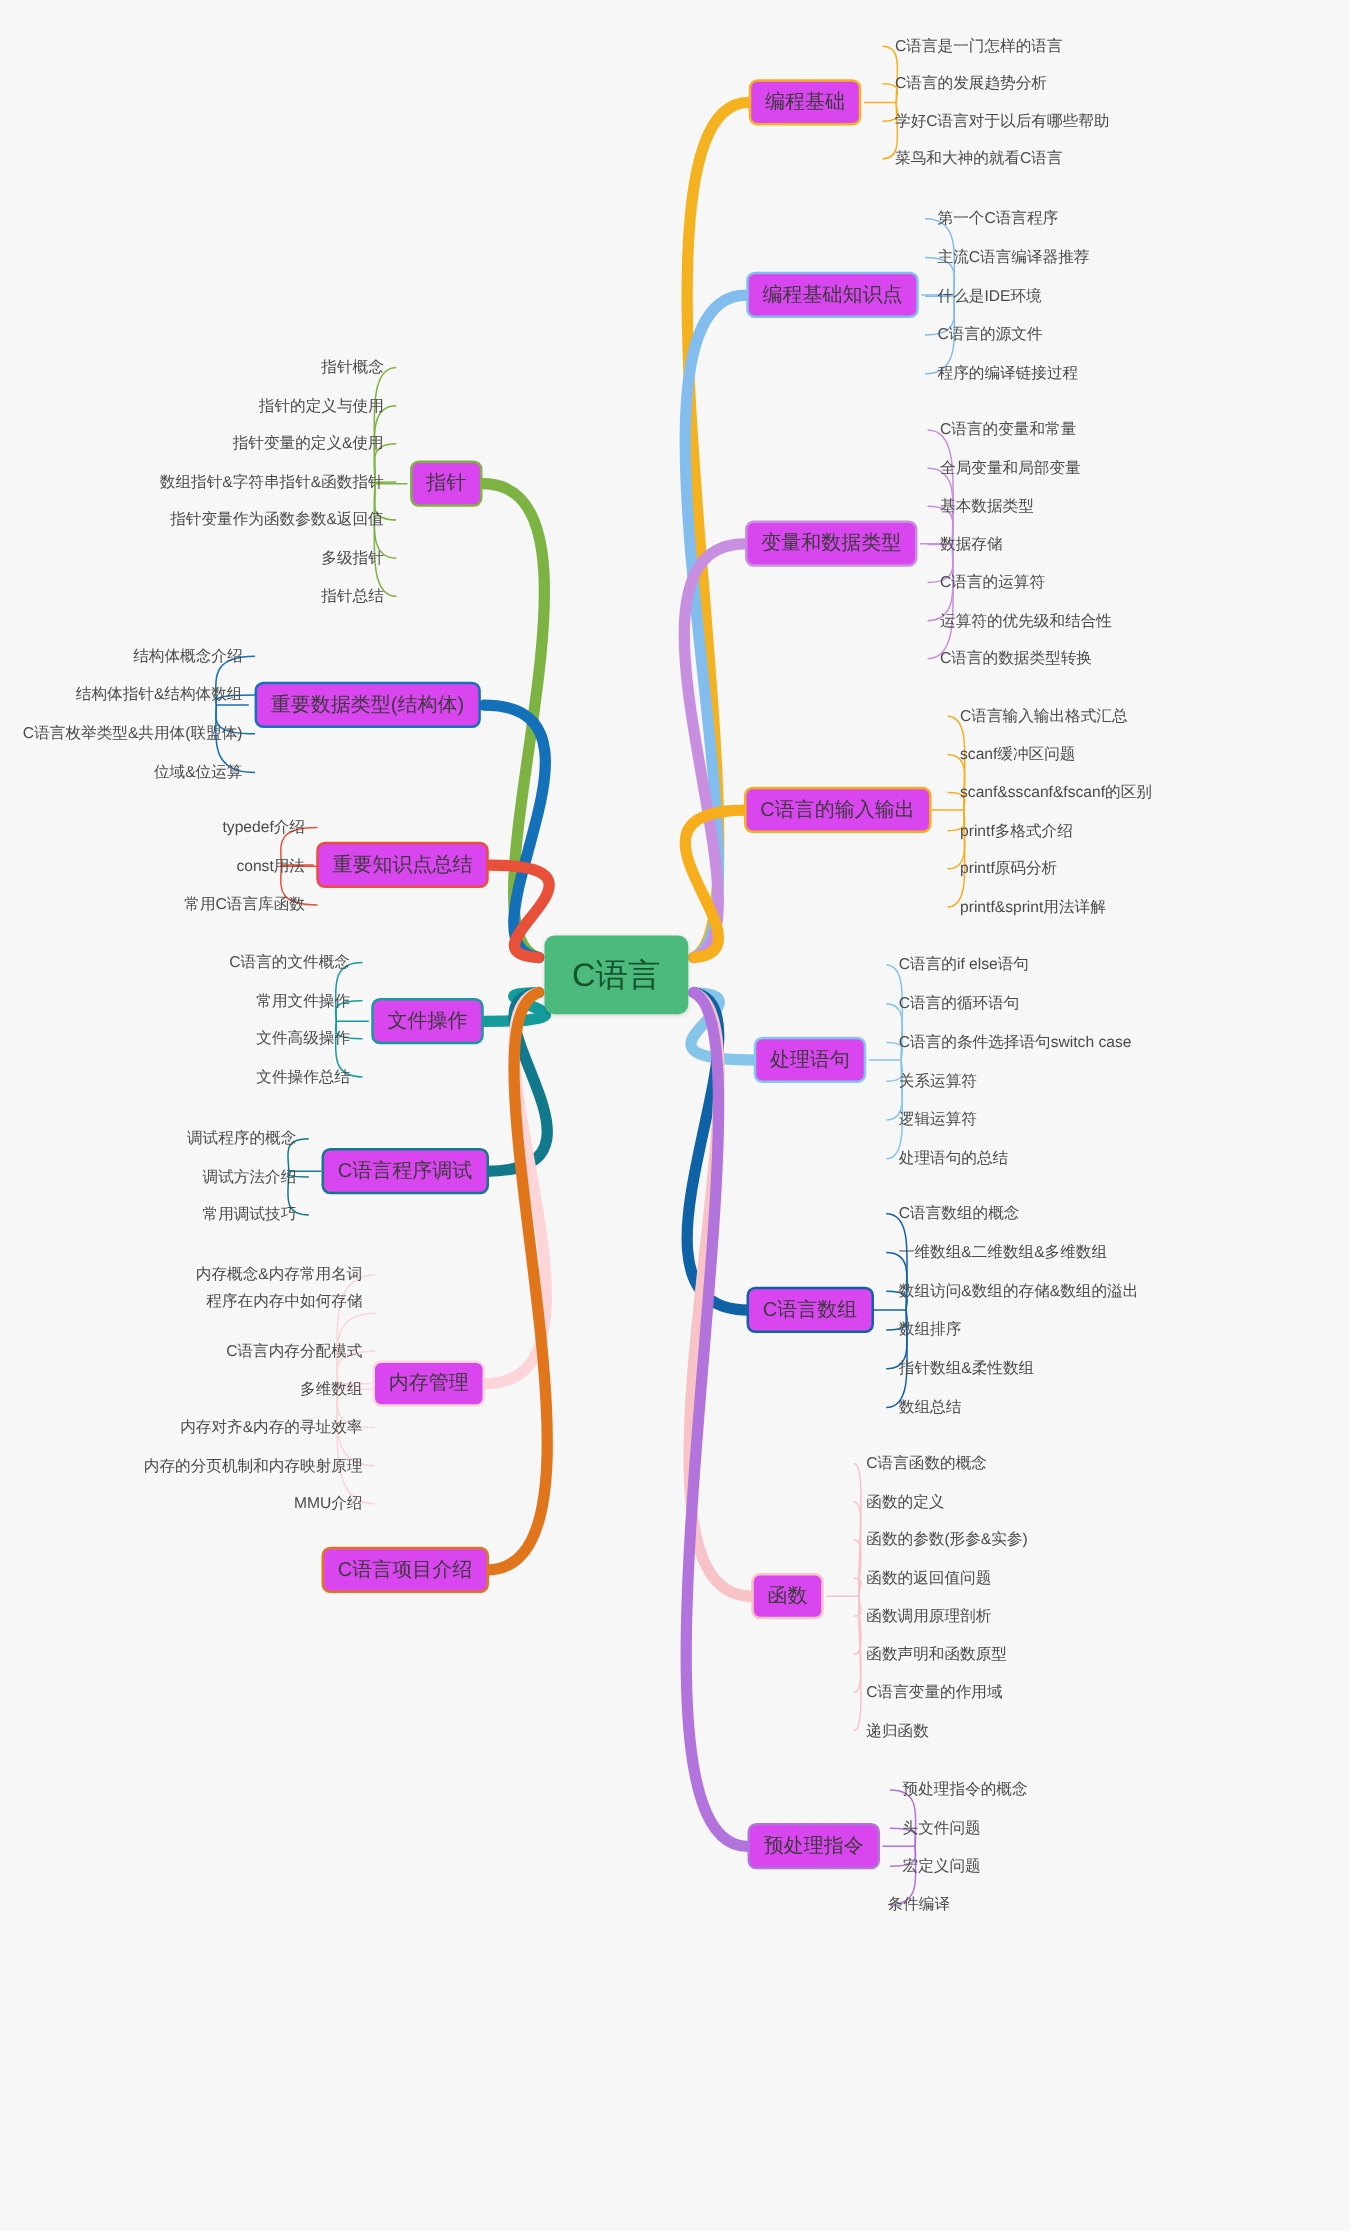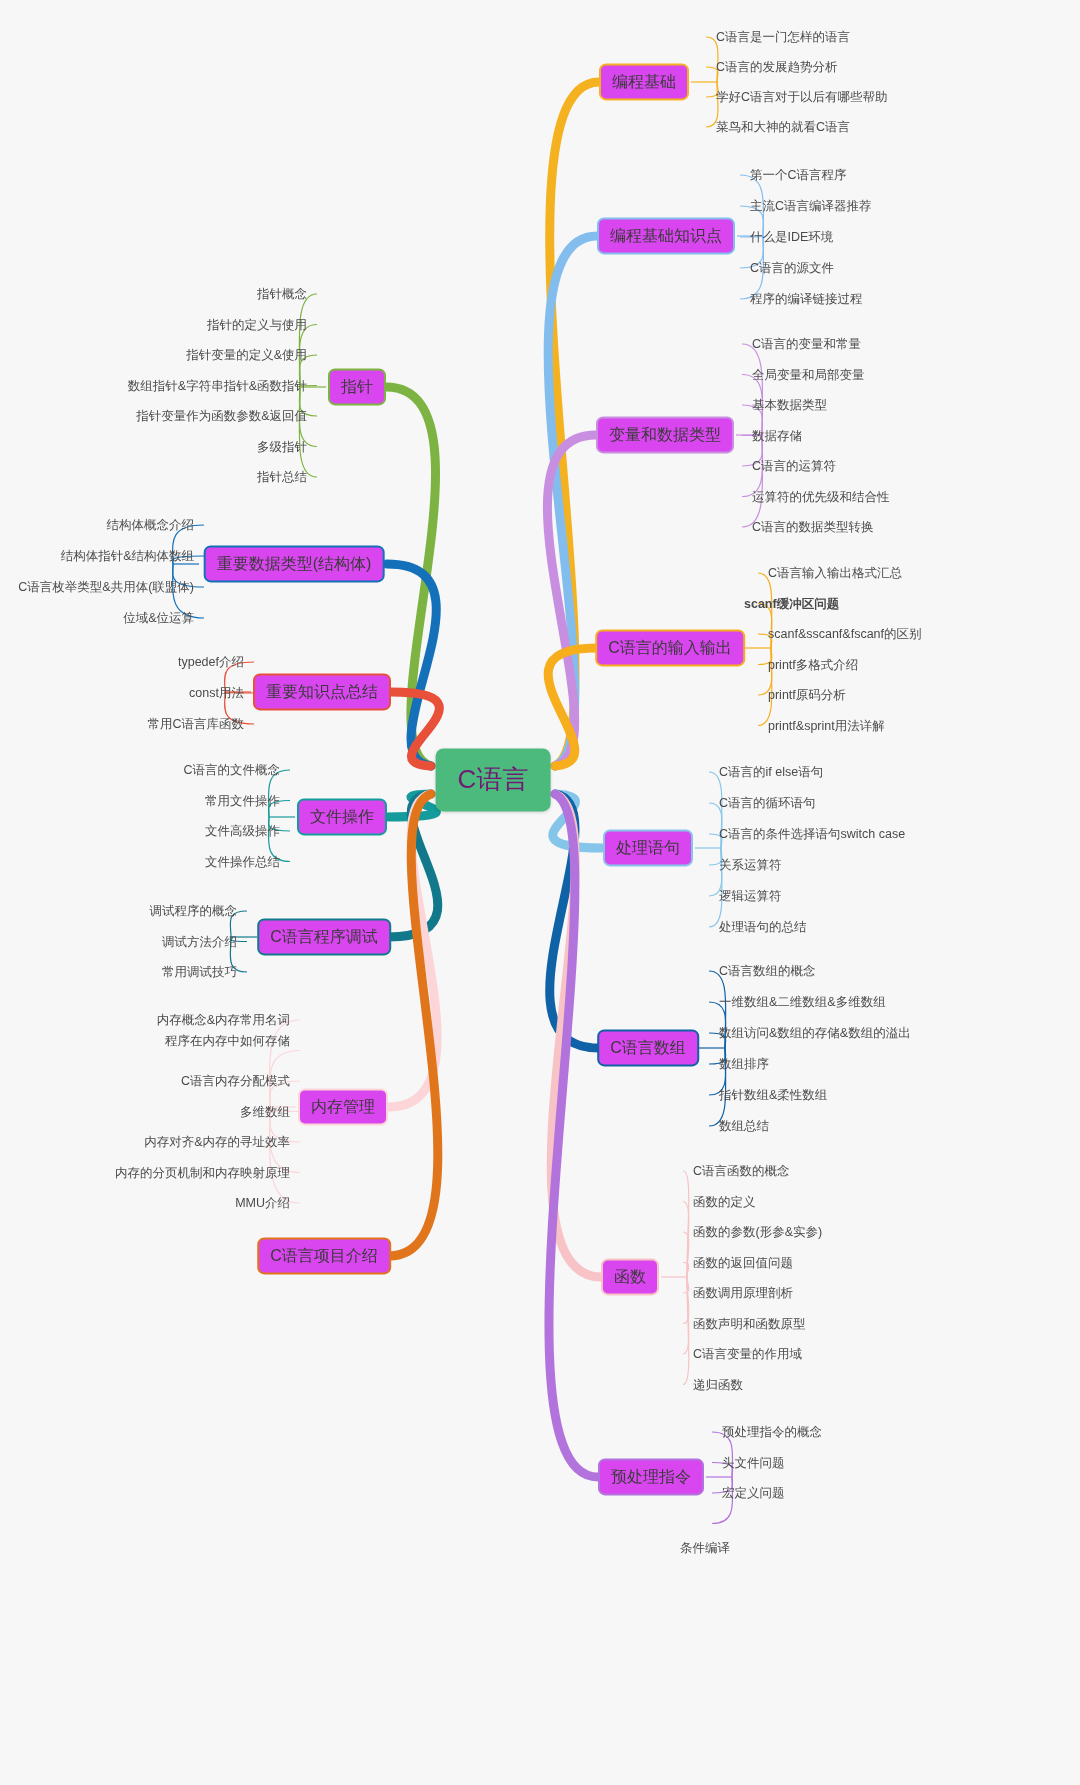--- a/index.html
+++ b/index.html
@@ -23,21 +23,21 @@
     font-size:16px;
     color:#3b3b3b;
     white-space:nowrap;
     line-height:1.2;
     transform:translate(-50%,-50%);
     z-index:5;
   }
   .node.root {
     background:#4cb97d;
     border:none;
-    color:#701a75;
+    color:#14532d;
     font-size:26px;
     padding:16px 22px;
     border-radius:8px;
     box-shadow:0 1px 3px rgba(0,0,0,.12);
   }
   .leaf {
     position:absolute;
     font-size:12.5px;
     color:#4a4a4a;
     white-space:nowrap;
@@ -172,21 +172,21 @@
       <div class="node" style="left: 665px; top: 435px; border-color: rgb(200, 143, 224);">变量和数据类型</div>
       <div class="leaf r" style="left: 752px; top: 344px;">C语言的变量和常量</div>
       <div class="leaf r" style="left: 752px; top: 374.5px;">全局变量和局部变量</div>
       <div class="leaf r" style="left: 752px; top: 405px;">基本数据类型</div>
       <div class="leaf r" style="left: 752px; top: 435.5px;">数据存储</div>
       <div class="leaf r" style="left: 752px; top: 466px;">C语言的运算符</div>
       <div class="leaf r" style="left: 752px; top: 496.5px;">运算符的优先级和结合性</div>
       <div class="leaf r" style="left: 752px; top: 527px;">C语言的数据类型转换</div>
       <div class="node" style="left: 670px; top: 648px; border-color: rgb(246, 174, 28);">C语言的输入输出</div>
       <div class="leaf r" style="left: 768px; top: 573px;">C语言输入输出格式汇总</div>
-      <div class="leaf r" style="left: 744px; top: 603.5px; font-weight: bold;">scanf缓冲区问题</div>
+      <div class="leaf r" style="left: 768px; top: 603.5px;">scanf缓冲区问题</div>
       <div class="leaf r" style="left: 768px; top: 634px;">scanf&amp;sscanf&amp;fscanf的区别</div>
       <div class="leaf r" style="left: 768px; top: 664.5px;">printf多格式介绍</div>
       <div class="leaf r" style="left: 768px; top: 695px;">printf原码分析</div>
       <div class="leaf r" style="left: 768px; top: 725.5px;">printf&amp;sprint用法详解</div>
       <div class="node" style="left: 648px; top: 848px; border-color: rgb(134, 197, 234);">处理语句</div>
       <div class="leaf r" style="left: 719px; top: 772px;">C语言的if else语句</div>
       <div class="leaf r" style="left: 719px; top: 803px;">C语言的循环语句</div>
       <div class="leaf r" style="left: 719px; top: 834px;">C语言的条件选择语句switch case</div>
       <div class="leaf r" style="left: 719px; top: 865px;">关系运算符</div>
       <div class="leaf r" style="left: 719px; top: 896px;">逻辑运算符</div>
@@ -204,21 +204,21 @@
       <div class="leaf r" style="left: 693px; top: 1232px;">函数的参数(形参&amp;实参)</div>
       <div class="leaf r" style="left: 693px; top: 1262.5px;">函数的返回值问题</div>
       <div class="leaf r" style="left: 693px; top: 1293px;">函数调用原理剖析</div>
       <div class="leaf r" style="left: 693px; top: 1323.5px;">函数声明和函数原型</div>
       <div class="leaf r" style="left: 693px; top: 1354px;">C语言变量的作用域</div>
       <div class="leaf r" style="left: 693px; top: 1384.5px;">递归函数</div>
       <div class="node" style="left: 651px; top: 1477px; border-color: rgb(178, 115, 221);">预处理指令</div>
       <div class="leaf r" style="left: 722px; top: 1432px;">预处理指令的概念</div>
       <div class="leaf r" style="left: 722px; top: 1462.5px;">头文件问题</div>
       <div class="leaf r" style="left: 722px; top: 1493px;">宏定义问题</div>
-      <div class="leaf r" style="left: 680px; top: 1523.5px; margin-top: 24px;">条件编译</div>
+      <div class="leaf r" style="left: 710px; top: 1523.5px;">条件编译</div>
       <div class="node" style="left: 357px; top: 387px; border-color: rgb(125, 179, 66);">指针</div>
       <div class="leaf l" style="left: 307px; top: 294px;">指针概念</div>
       <div class="leaf l" style="left: 307px; top: 324.5px;">指针的定义与使用</div>
       <div class="leaf l" style="left: 307px; top: 355px;">指针变量的定义&amp;使用</div>
       <div class="leaf l" style="left: 307px; top: 385.5px;">数组指针&amp;字符串指针&amp;函数指针</div>
       <div class="leaf l" style="left: 307px; top: 416px;">指针变量作为函数参数&amp;返回值</div>
       <div class="leaf l" style="left: 307px; top: 446.5px;">多级指针</div>
       <div class="leaf l" style="left: 307px; top: 477px;">指针总结</div>
       <div class="node" style="left: 294px; top: 564px; border-color: rgb(20, 112, 184);">重要数据类型(结构体)</div>
       <div class="leaf l" style="left: 194px; top: 525px;">结构体概念介绍</div>

